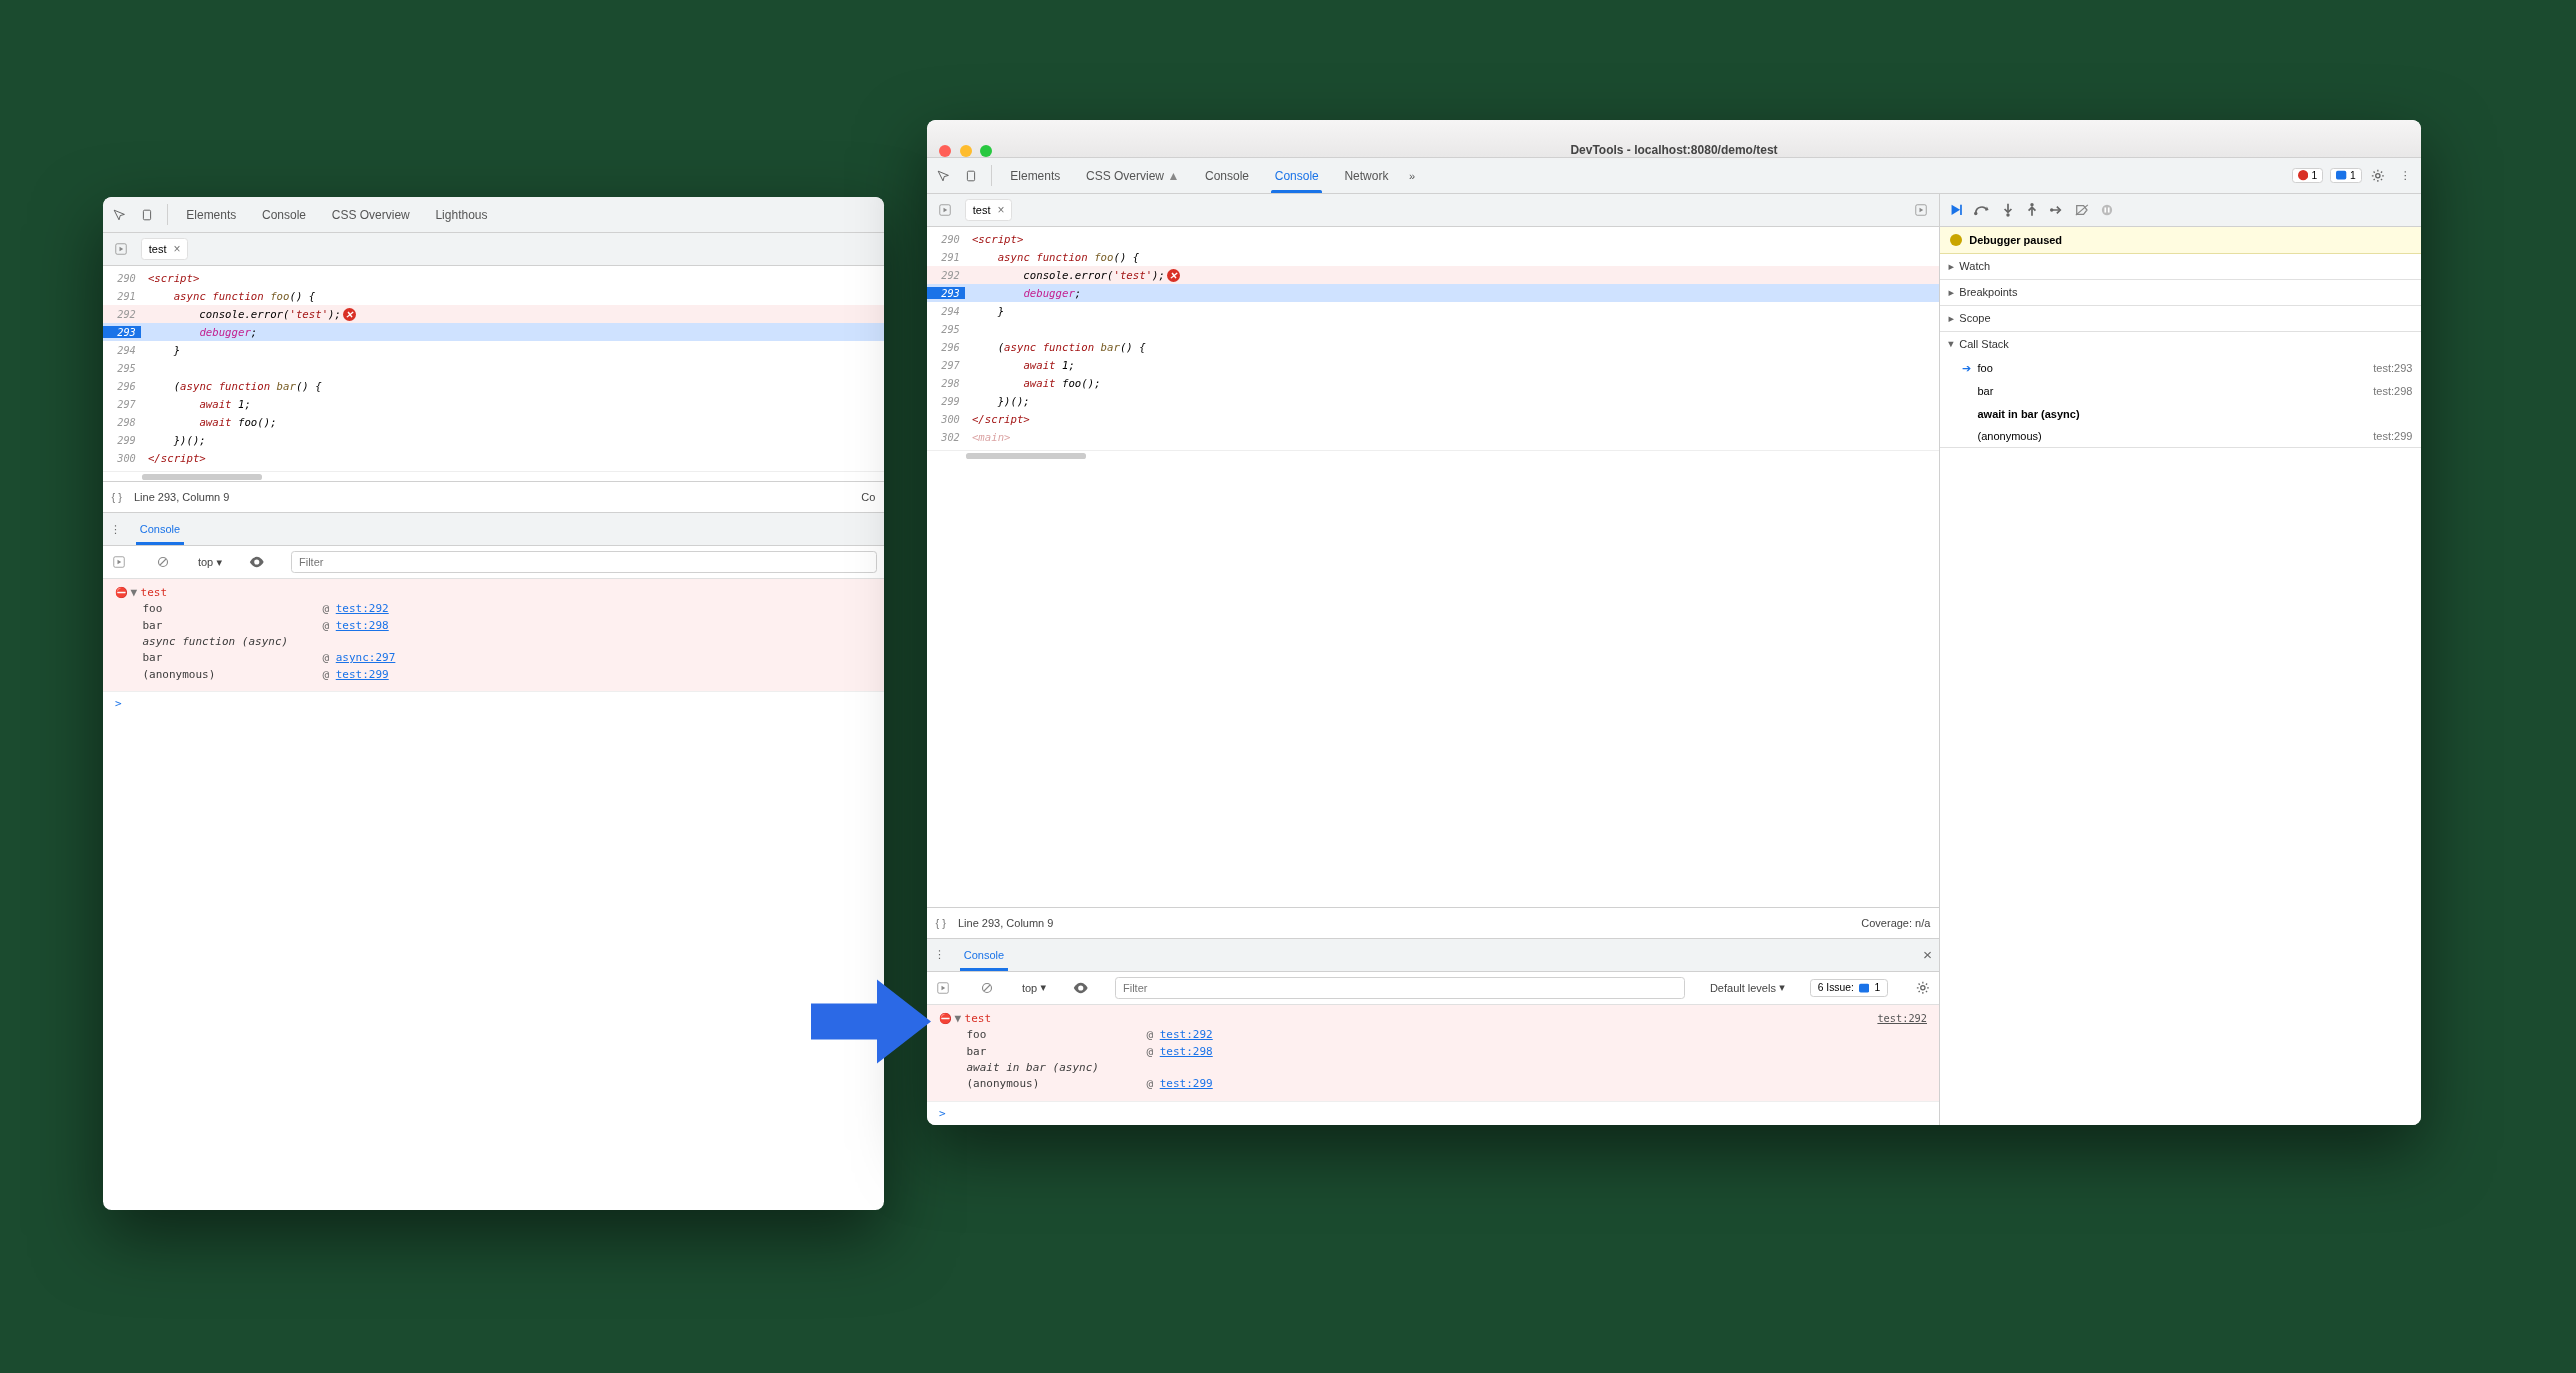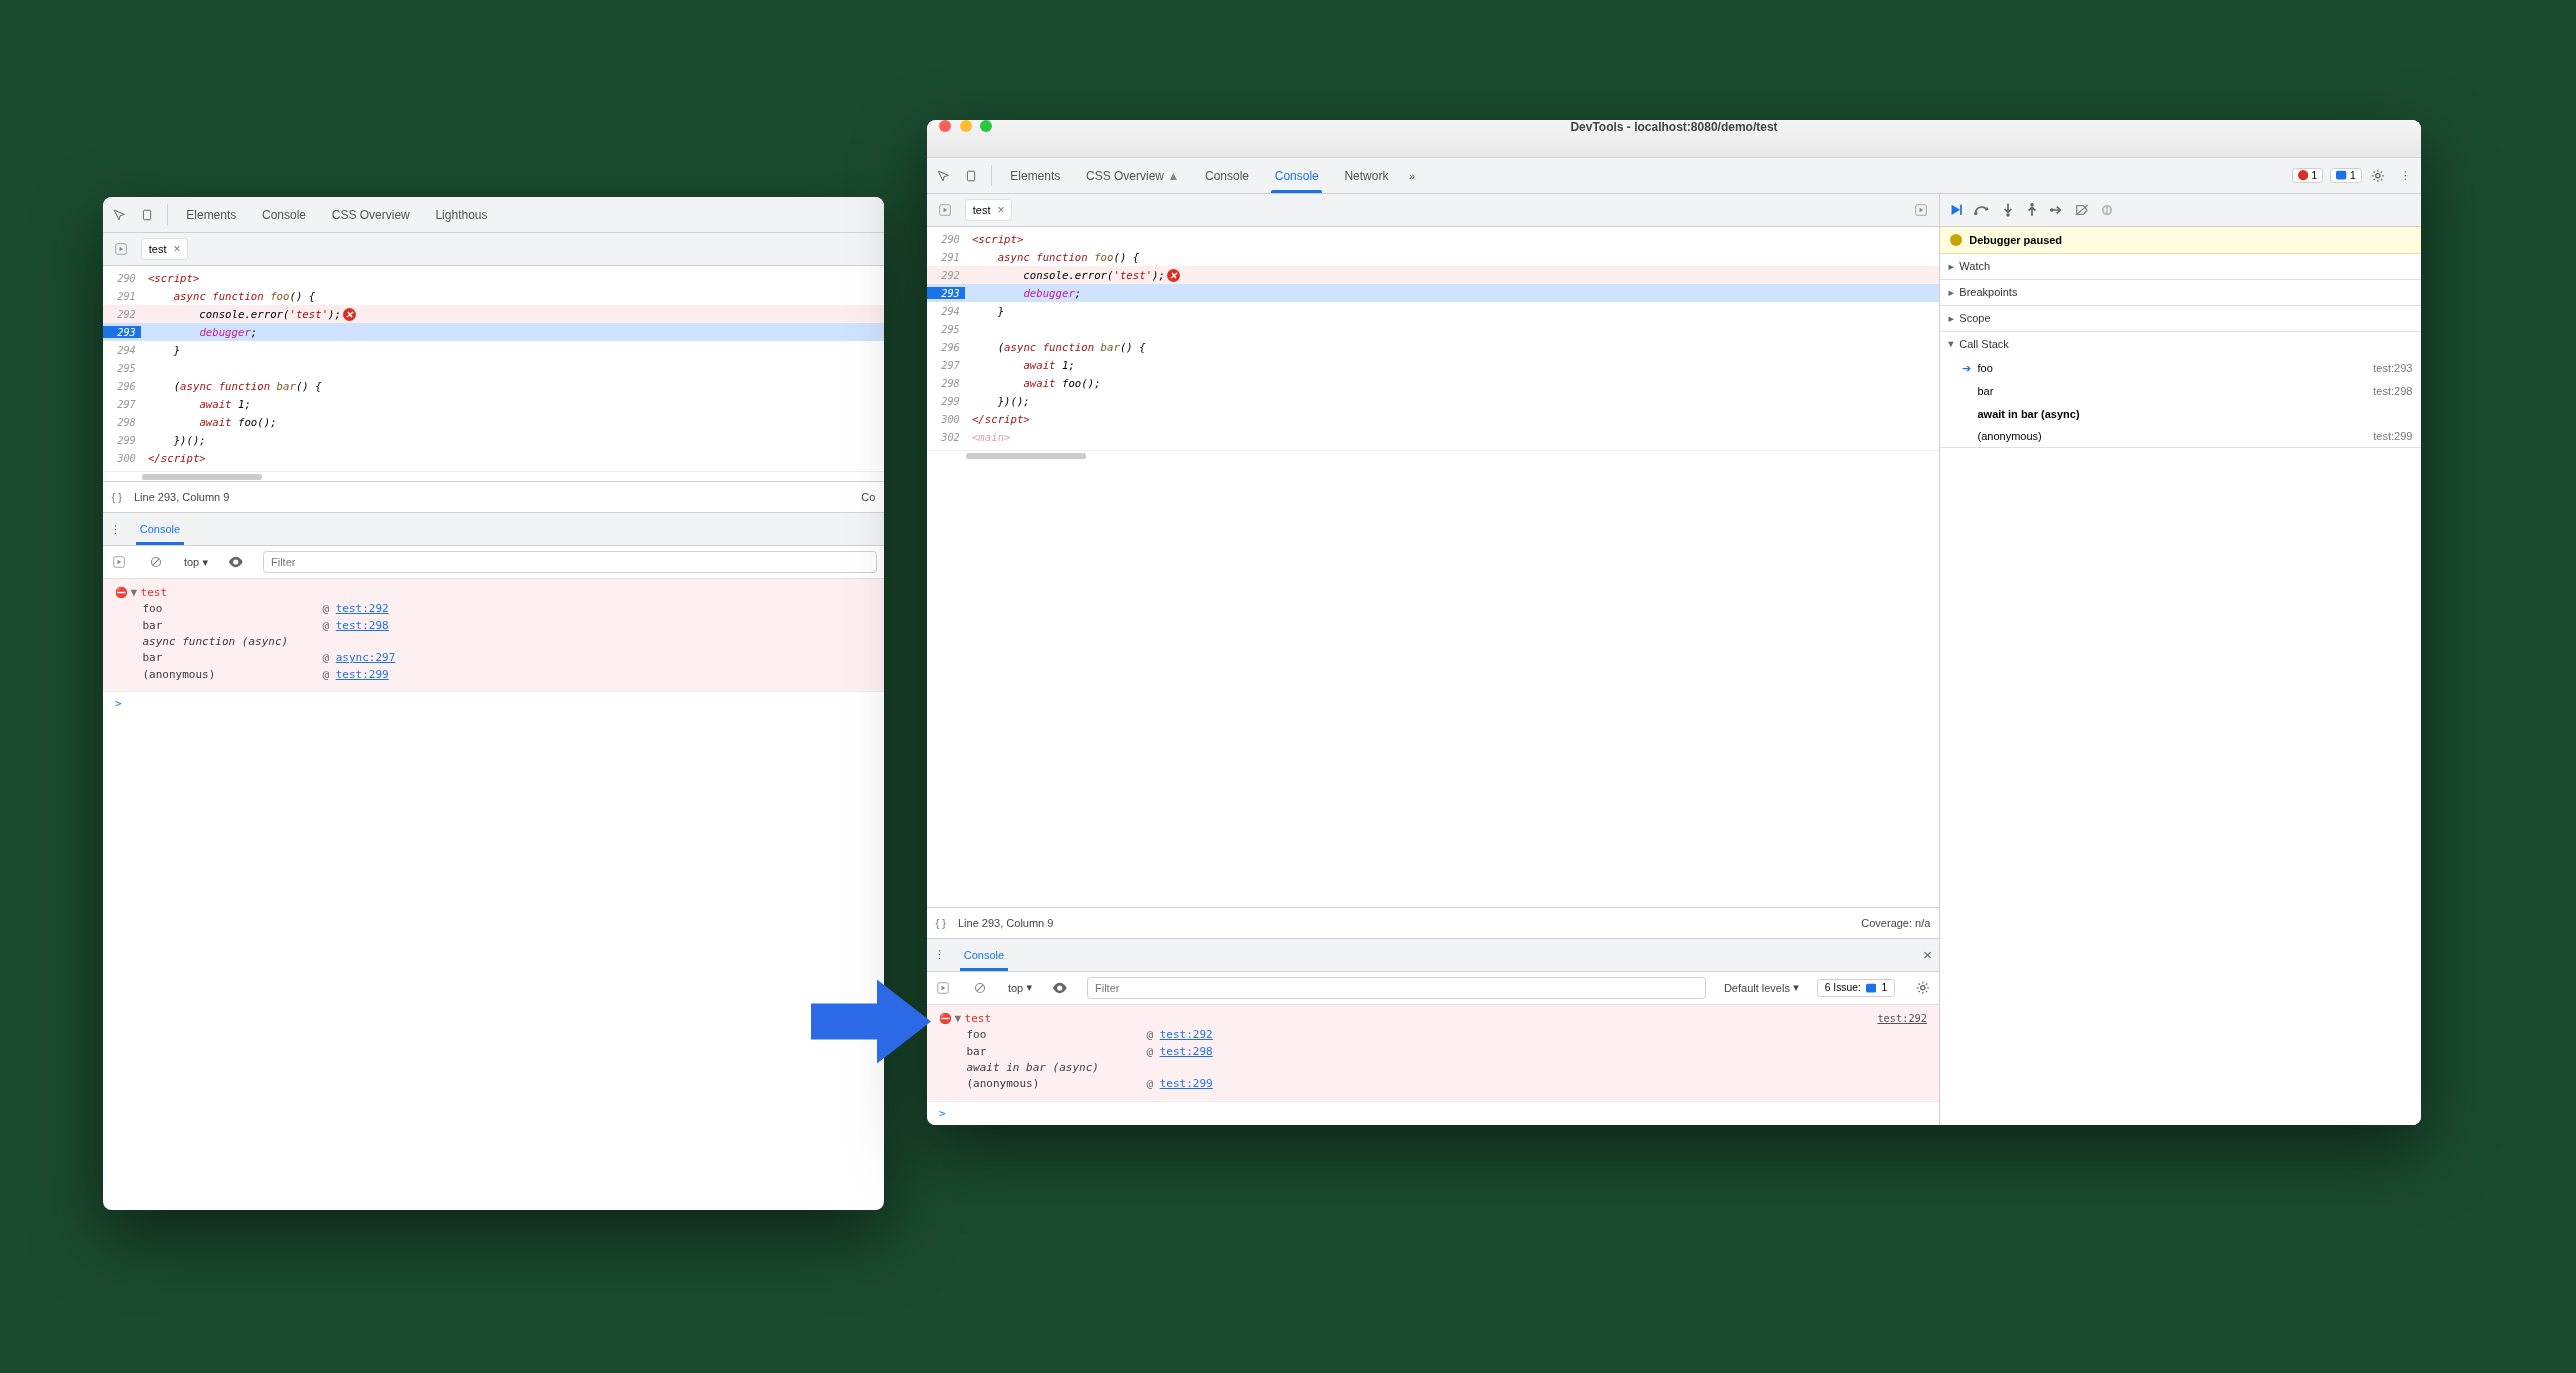--- a/index.html
+++ b/index.html
@@ -20,21 +20,21 @@
   overflow: hidden;
 }
 .window.left { left: 103px; top: 197px; width: 781px; height: 1013px; }
 .window.right { left: 927px; top: 120px; width: 1494px; height: 1005px; }
 
 .titlebar {
   height: 38px;
   background: linear-gradient(#f6f5f5, #e9e8e8);
   border-bottom: 0.9px solid #d0d0d0;
   display: flex;
-  align-items: flex-start;
+  align-items: flex-end;
   padding: 0 12px;
   position: relative;
 }
 .traffic { display: flex; gap: 8.6px; }
 .dot { width: 12px; height: 12px; border-radius: 50%; }
 .dot.red { background: #ff5f57; }
 .dot.yellow { background: #febc2e; }
 .dot.green { background: #28c840; }
 .title { position: absolute; left: 0; right: 0; text-align: center; color: #444; font-weight: 600; font-size: 12px; }
 
@@ -83,21 +83,21 @@
 
 .statusbar { height:31px; display:flex; align-items:center; border-top:0.9px solid #d0d0d0; padding:0 8.6px; font-size:11px; color:#444; background:#fff; }
 .statusbar .right { margin-left:auto; }
 
 
 .drawer-hdr { height:34px; border-top:0.9px solid #d0d0d0; border-bottom:0.9px solid #d0d0d0; display:flex; align-items:center; background:#f1f3f4; padding:0 6.9px; gap:10.3px; }
 .drawer-hdr .ctab { padding:0 8.6px; height:100%; display:flex; align-items:center; color:#1a73e8; position:relative; }
 .drawer-hdr .ctab::after { content:""; position:absolute; bottom:0; left:5.2px; right:5.2px; height:2.6px; background:#1a73e8; }
 .drawer-hdr .xbtn { margin-left:auto; color:#666; font-size:15.5px; }
 
-.console-toolbar { height:33px; display:flex; align-items:center; gap:18px; padding:0 6.9px; border-bottom:0.9px solid #e0e0e0; }
+.console-toolbar { height:33px; display:flex; align-items:center; gap:25px; padding:0 6.9px; border-bottom:0.9px solid #e0e0e0; }
 .console-toolbar input { flex:1; border:0.9px solid #d0d0d0; border-radius:3.4px; padding:4.3px 6.9px; font-size:11px; }
 .drop { font-size:11px; color:#444; display:flex; align-items:center; gap:3.4px; }
 .issuebtn { border:0.9px solid #d0d0d0; border-radius:3.4px; padding:2.6px 6.9px; font-size:10.3px; display:flex; align-items:center; gap:5.2px; background:#fff; }
 
 .console-body { background:#fef0f0; padding:5.2px 0 8.6px 0; font-family:Menlo,monospace; font-size:11px; }
 .crow { display:flex; padding:1.7px 12px; align-items:baseline; }
 .crow .cname { width:180px; color:#3b3b3b; }
 .crow .cloc { color:#333; }
 .crow .cloc .at { color:#666; }
 .crow .cloc a { color:#1a73e8; text-decoration:underline; }

